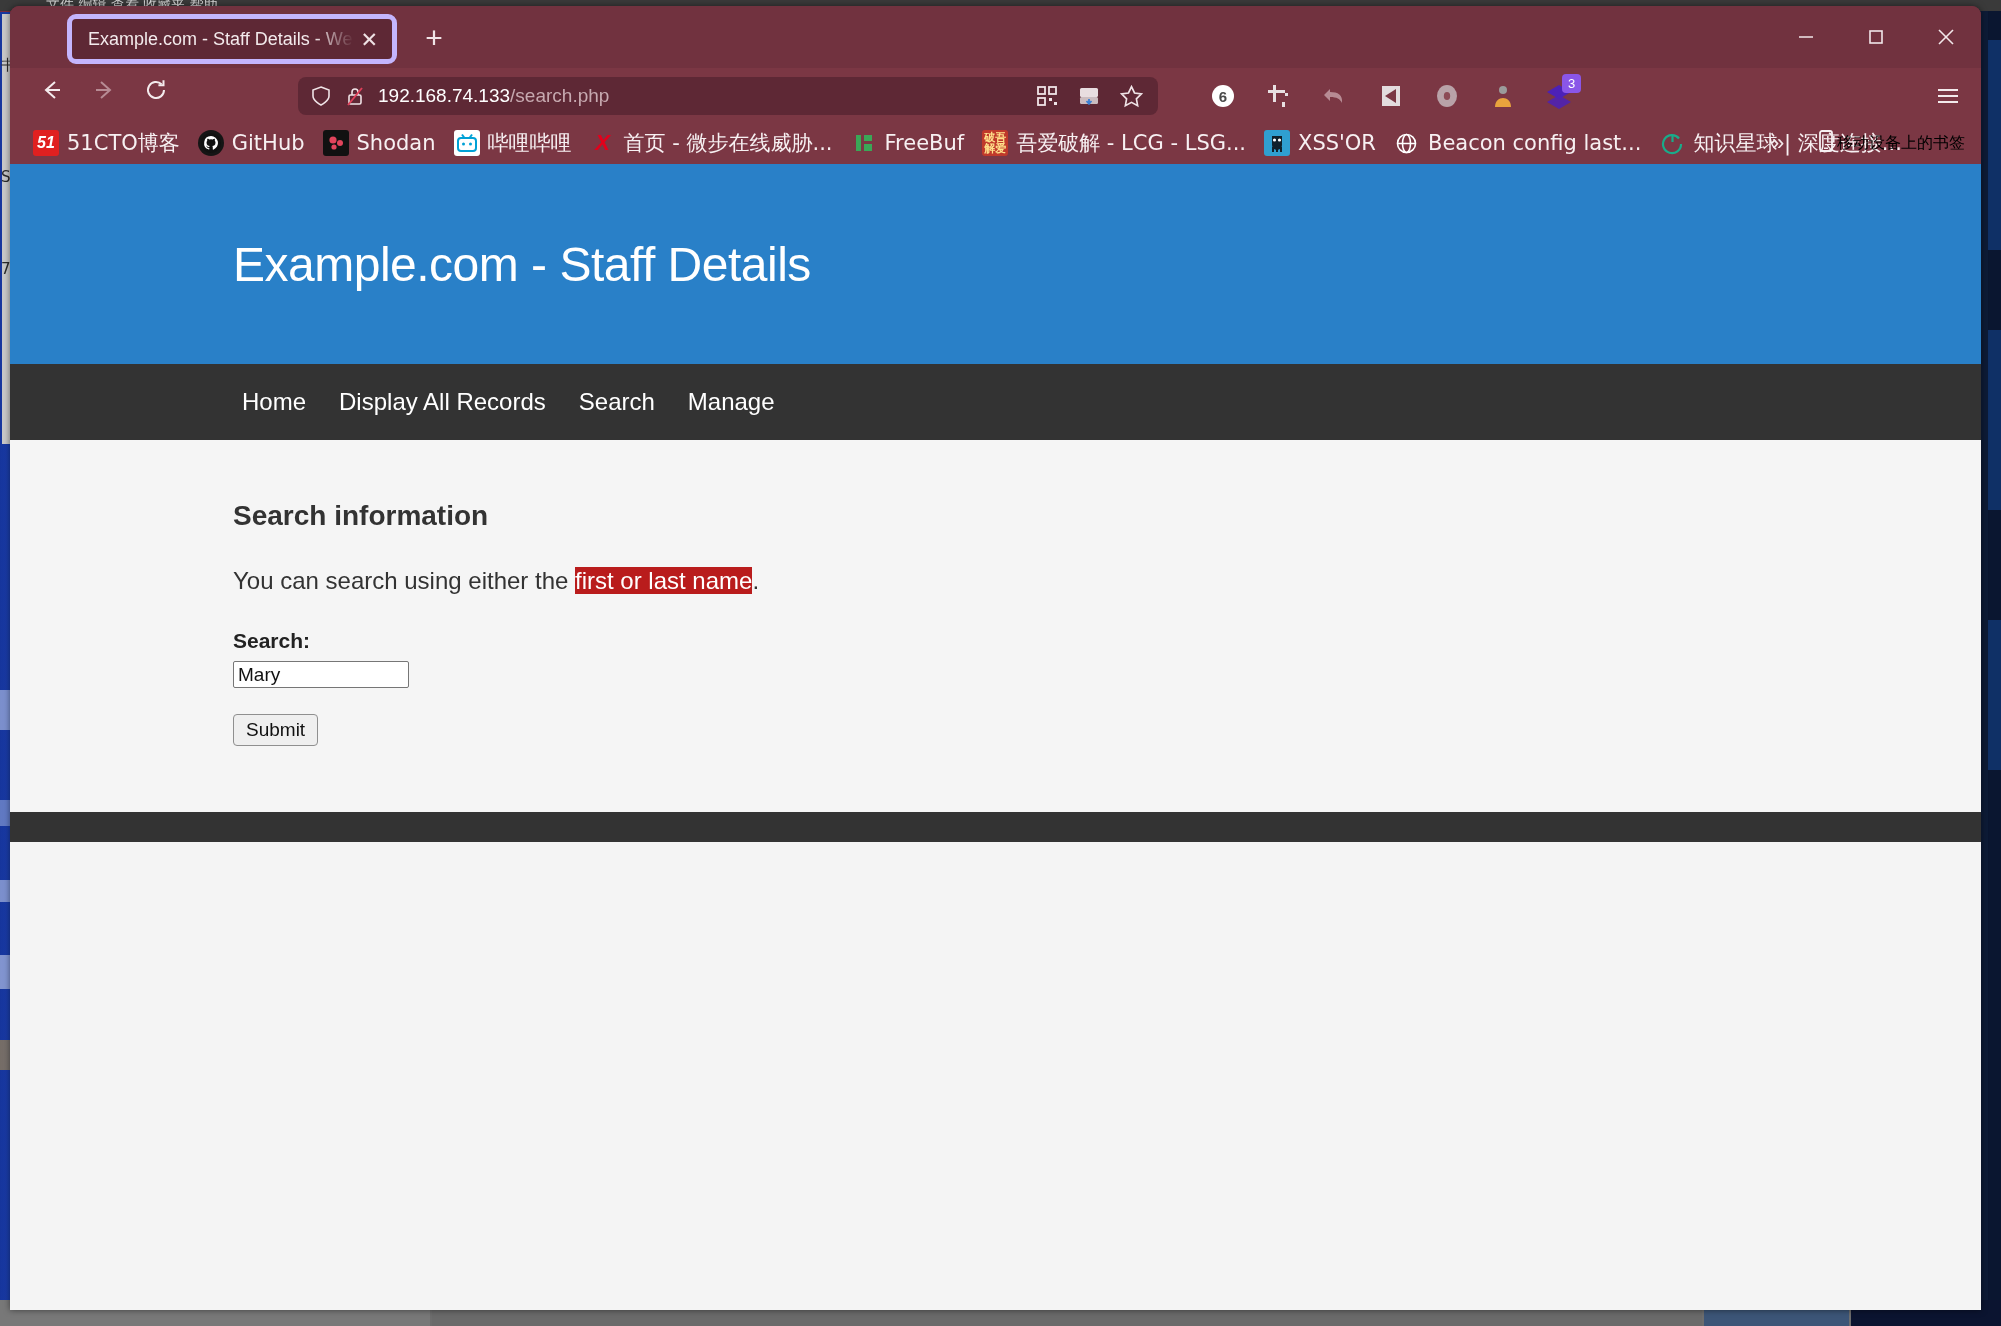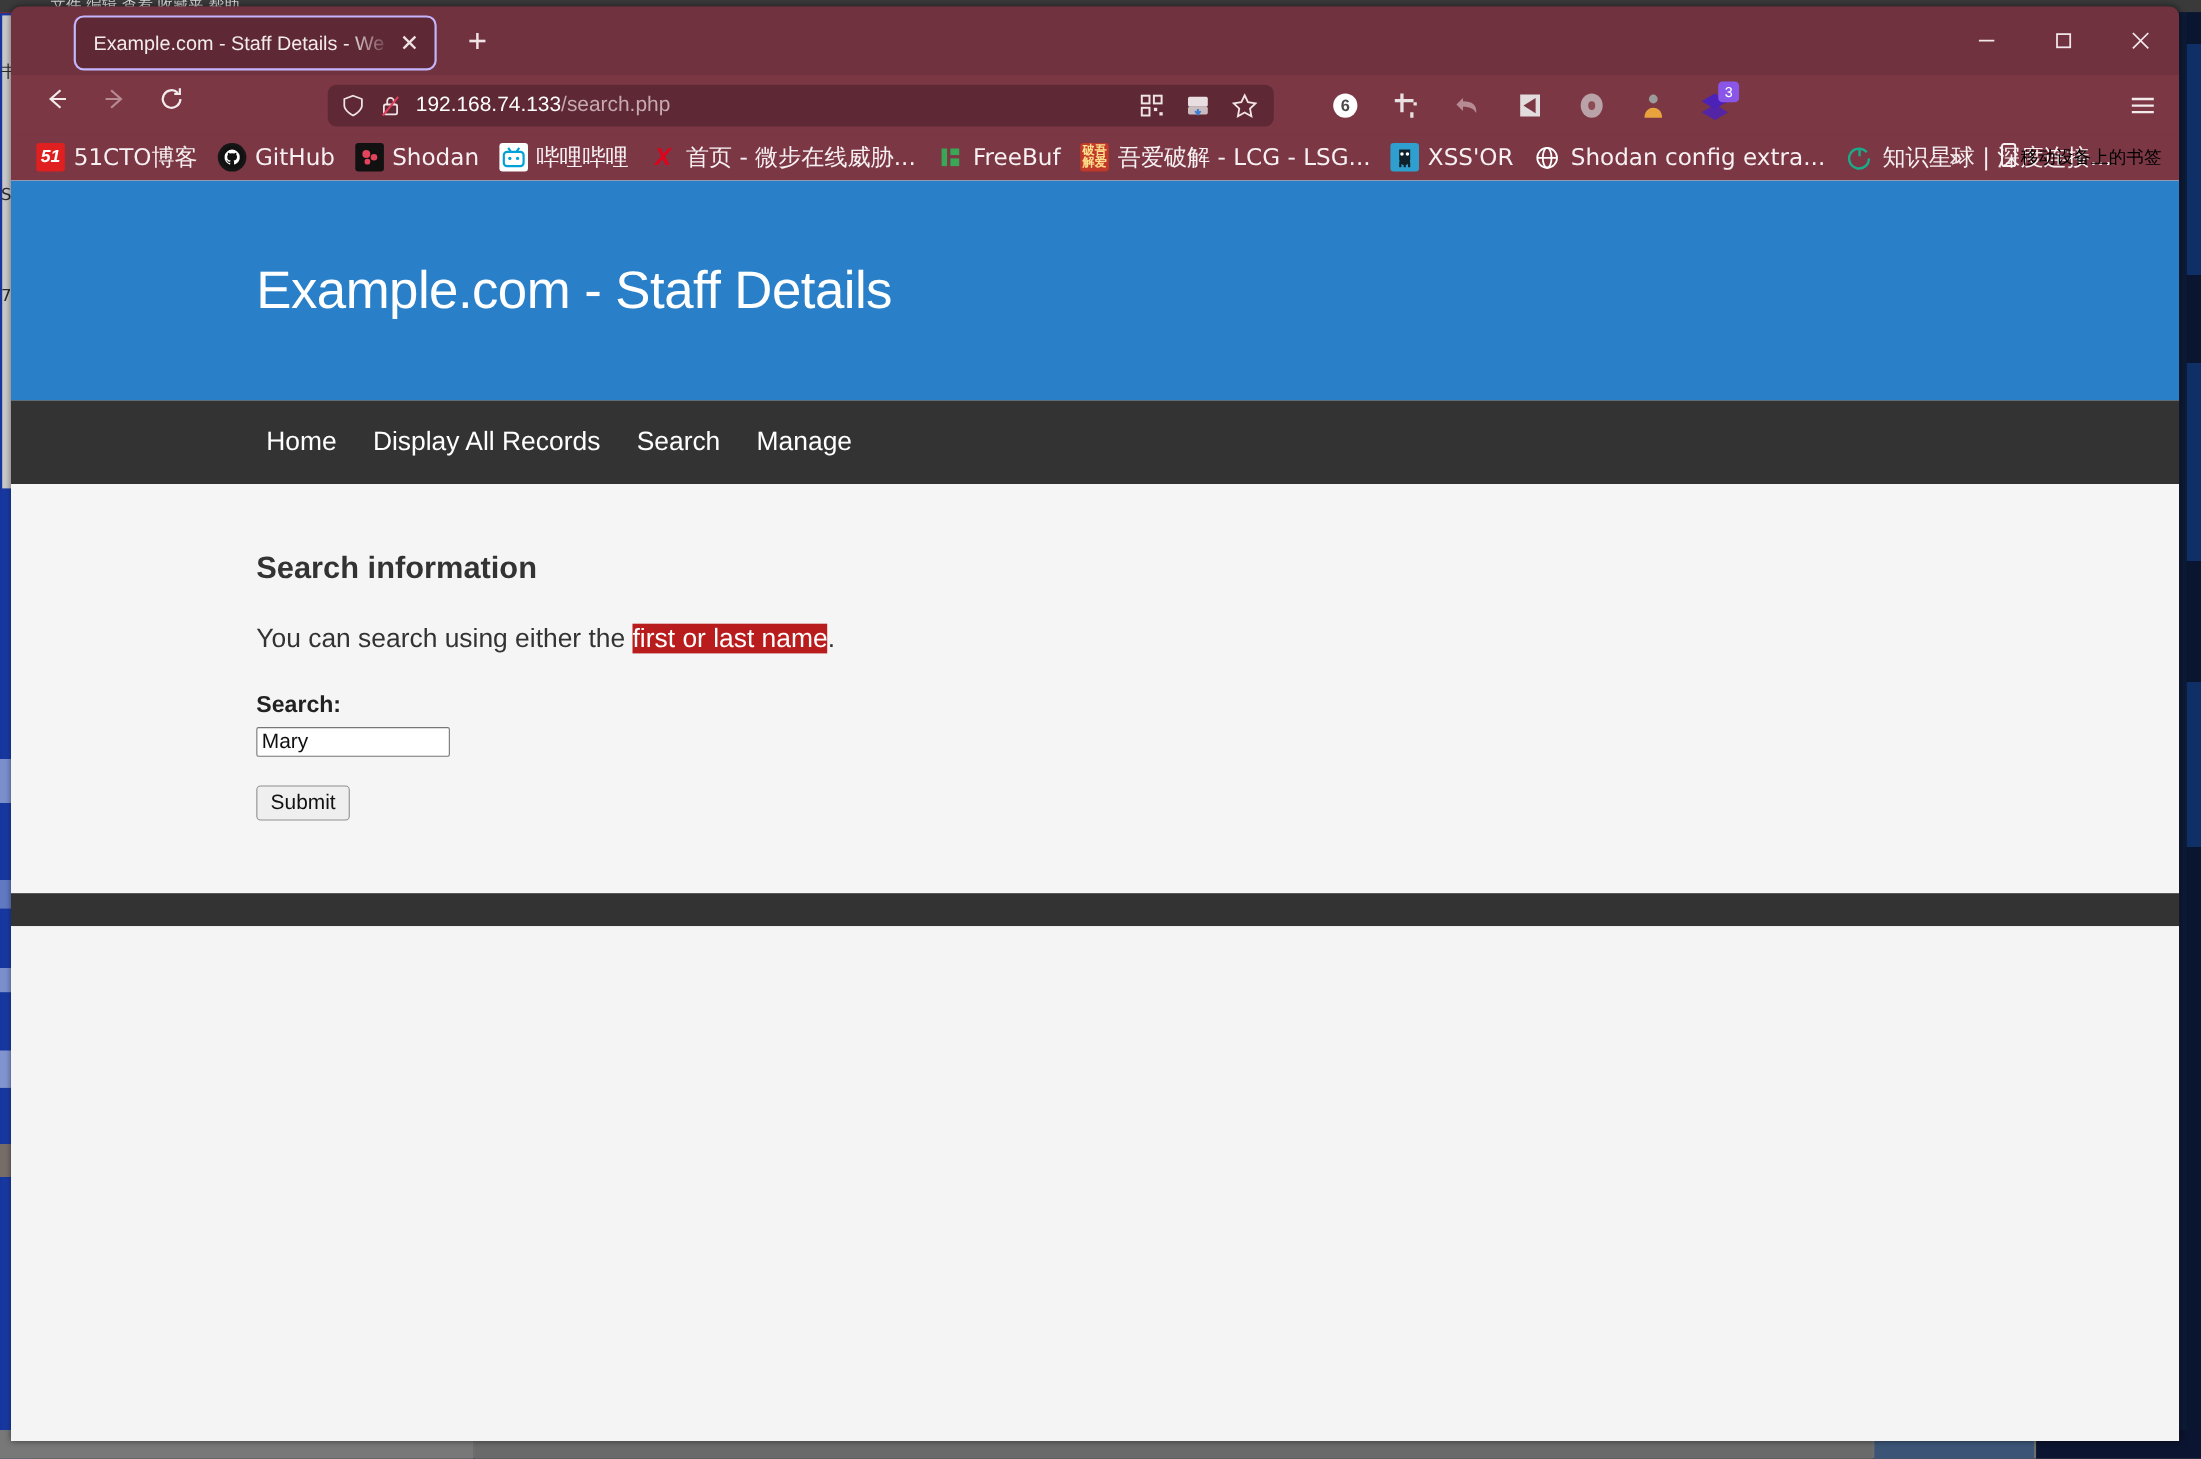--- a/index.html
+++ b/index.html
@@ -62,21 +62,21 @@
     background: #71323f;
     border-radius: 9px 9px 0 0;
     overflow: hidden;
     box-shadow: 0 0 6px rgba(0,0,0,.5);
   }
 
   
   #tabstrip { position: relative; height: 62px; background: #71323f; }
   #tab {
     position: absolute; left: 57px; top: 8px; width: 330px; height: 50px;
-    background: #5e2835; border: 2px solid #c4b5fd;
+    background: #5e2835; border: 5px solid #c4b5fd;
     border-radius: 9px; display: flex; align-items: center; padding: 0 8px 0 16px;
   }
   #tab .tab-title {
     flex: 1; color: #f3eaec; font-size: 18px; white-space: nowrap;
     overflow: hidden; -webkit-mask-image: linear-gradient(to right,#000 85%,transparent 100%);
     mask-image: linear-gradient(to right,#000 85%,transparent 100%);
   }
   #tab .tab-close { color: #efe2e5; font-size: 21px; line-height: 1; padding: 0 6px; cursor: pointer; }
   #newtab {
     position: absolute; left: 405px; top: 14px; width: 38px; height: 38px;
@@ -428,21 +428,21 @@
     </div>
 
     <div class="bm">
       <span class="bm-ico">
         <svg width="23" height="23" viewBox="0 0 23 23" fill="none" stroke="#ffffff" stroke-width="1.6">
             <circle cx="11.5" cy="11.5" r="9"></circle>
             <ellipse cx="11.5" cy="11.5" rx="4" ry="9"></ellipse>
             <line x1="2.5" y1="11.5" x2="20.5" y2="11.5"></line>
           </svg>
       </span>
-      <span class="bm-lbl">Shodan config extra...</span>
+      <span class="bm-lbl">Beacon config last...</span>
     </div>
 
     <div class="bm">
       <span class="bm-ico">
         <svg width="23" height="23" viewBox="0 0 23 23" fill="none" stroke="#1aab8a" stroke-width="2.2">
             <path d="M18 6.5 A9 9 0 1 0 20 12"></path>
             <line x1="11.5" y1="3" x2="11.5" y2="10"></line>
           </svg>
       </span>
       <span class="bm-lbl">知识星球 | 深度连接...</span>

